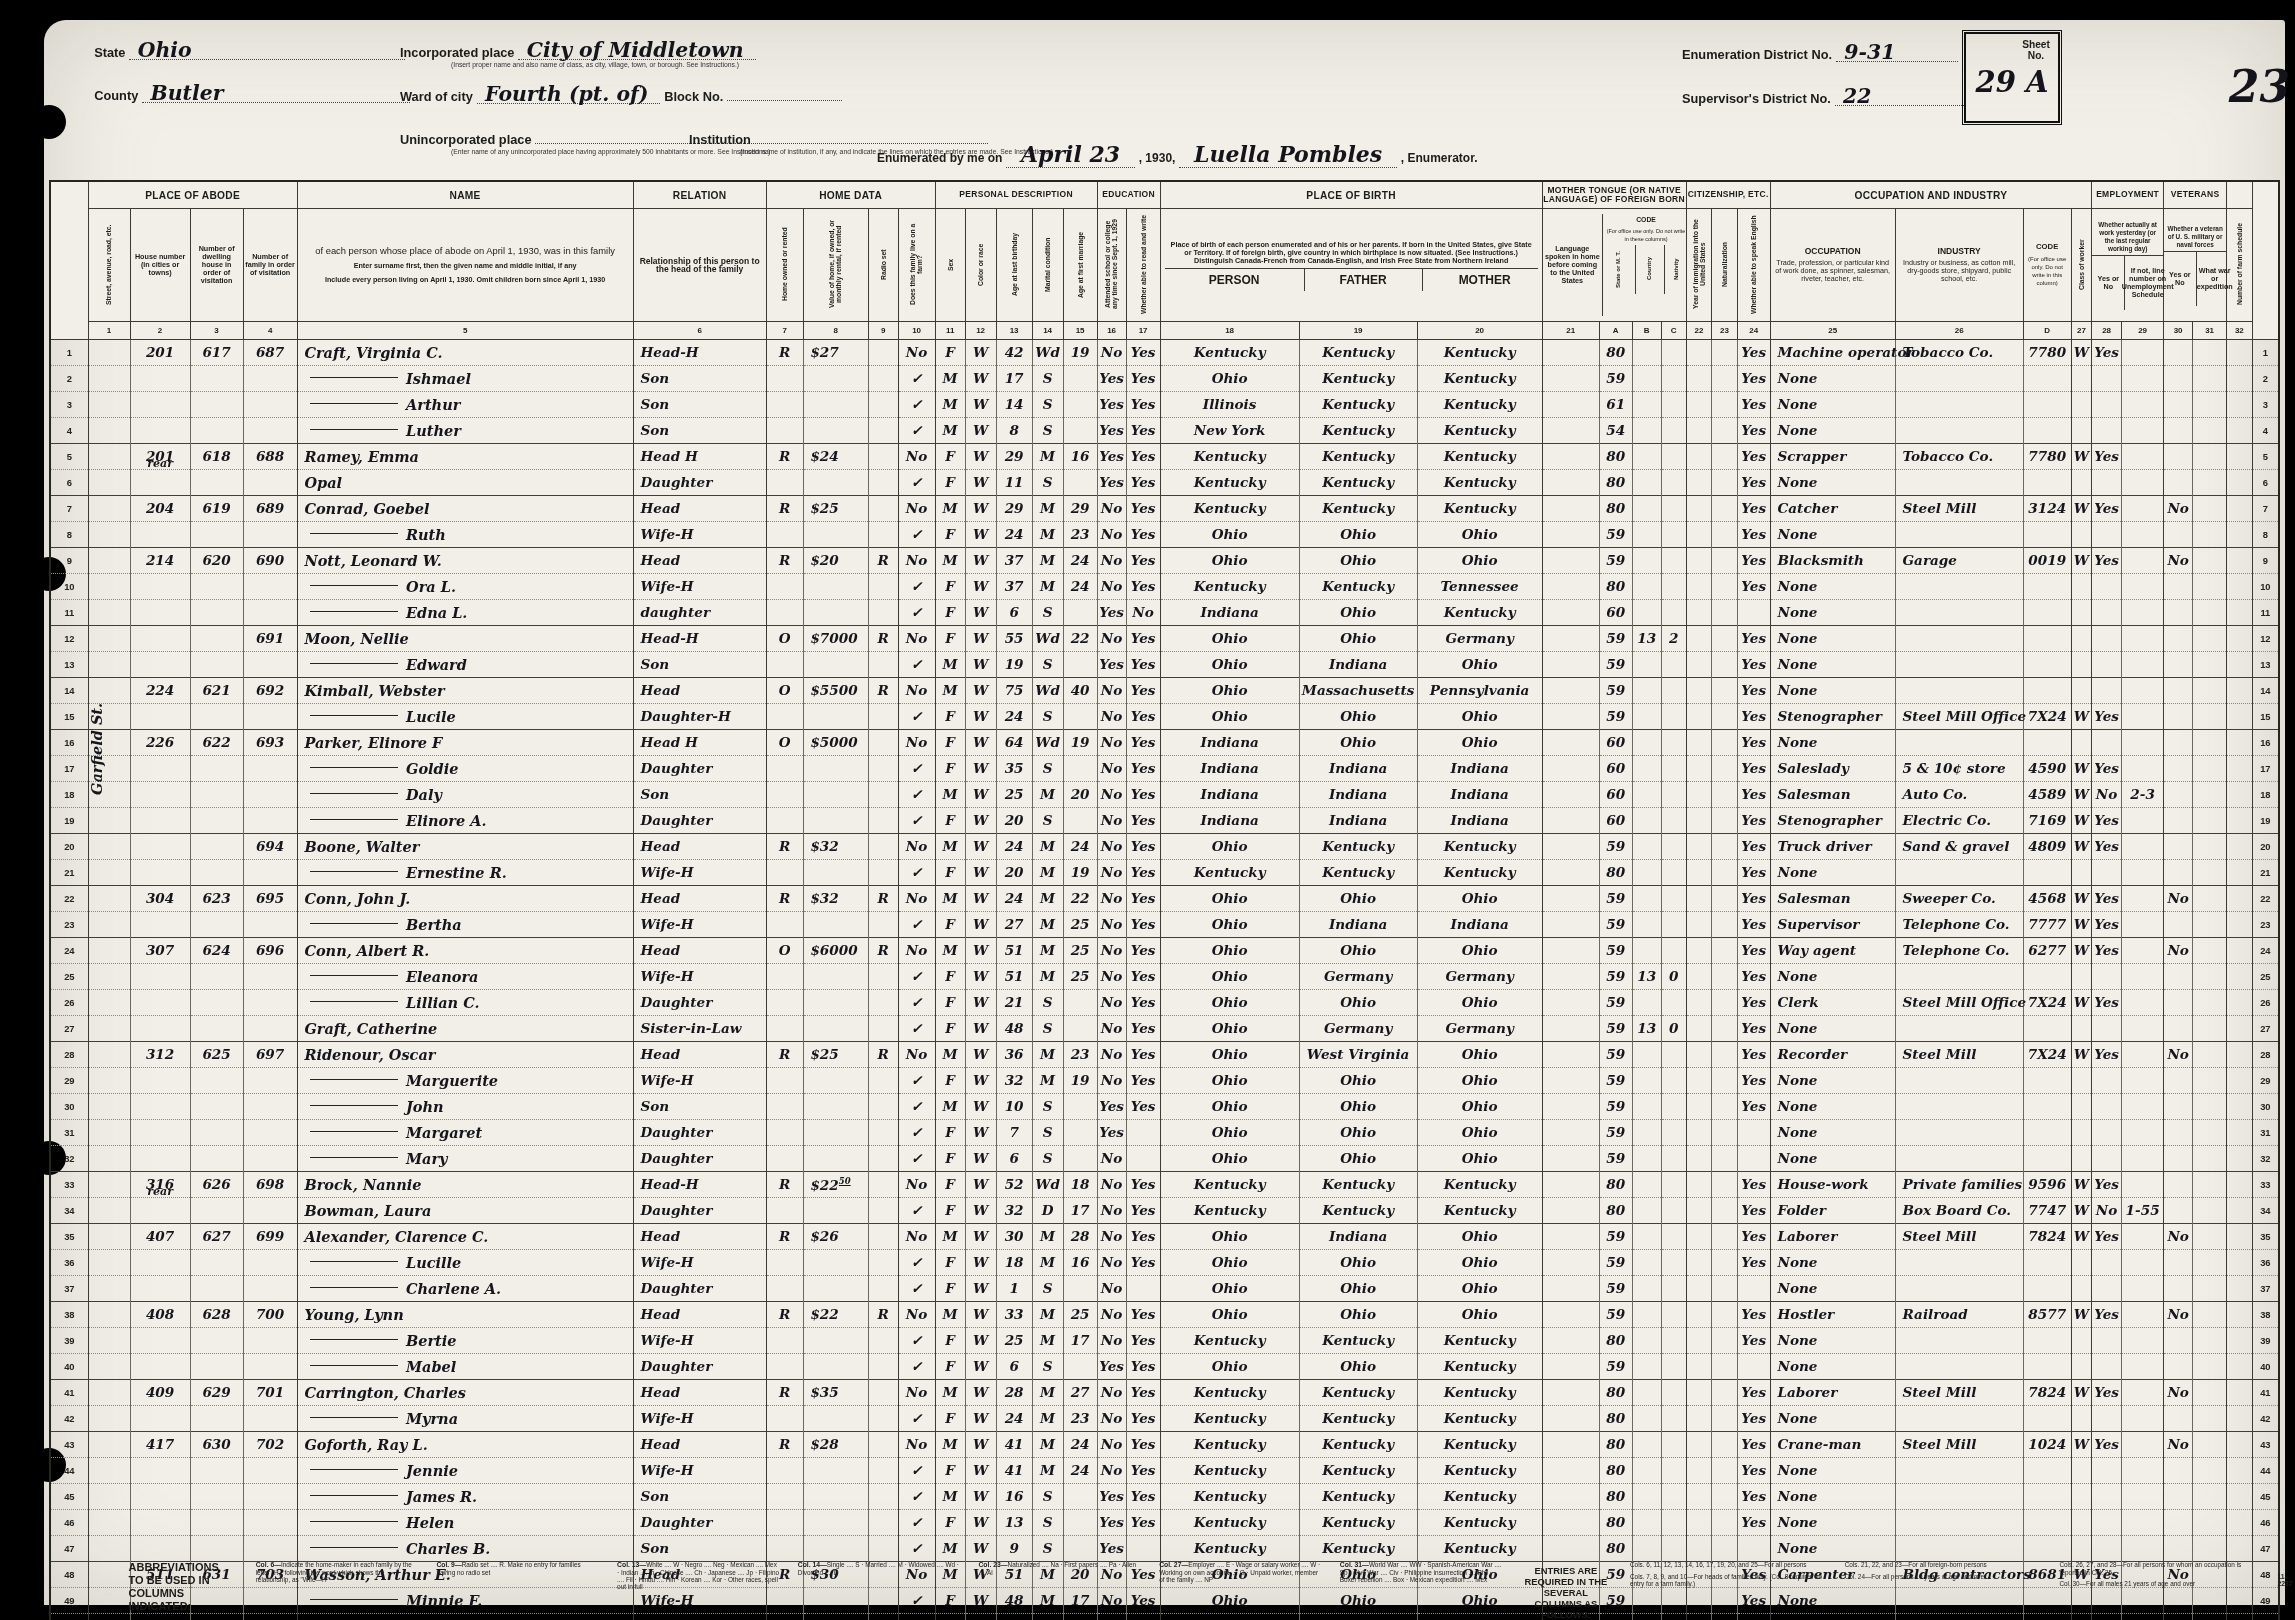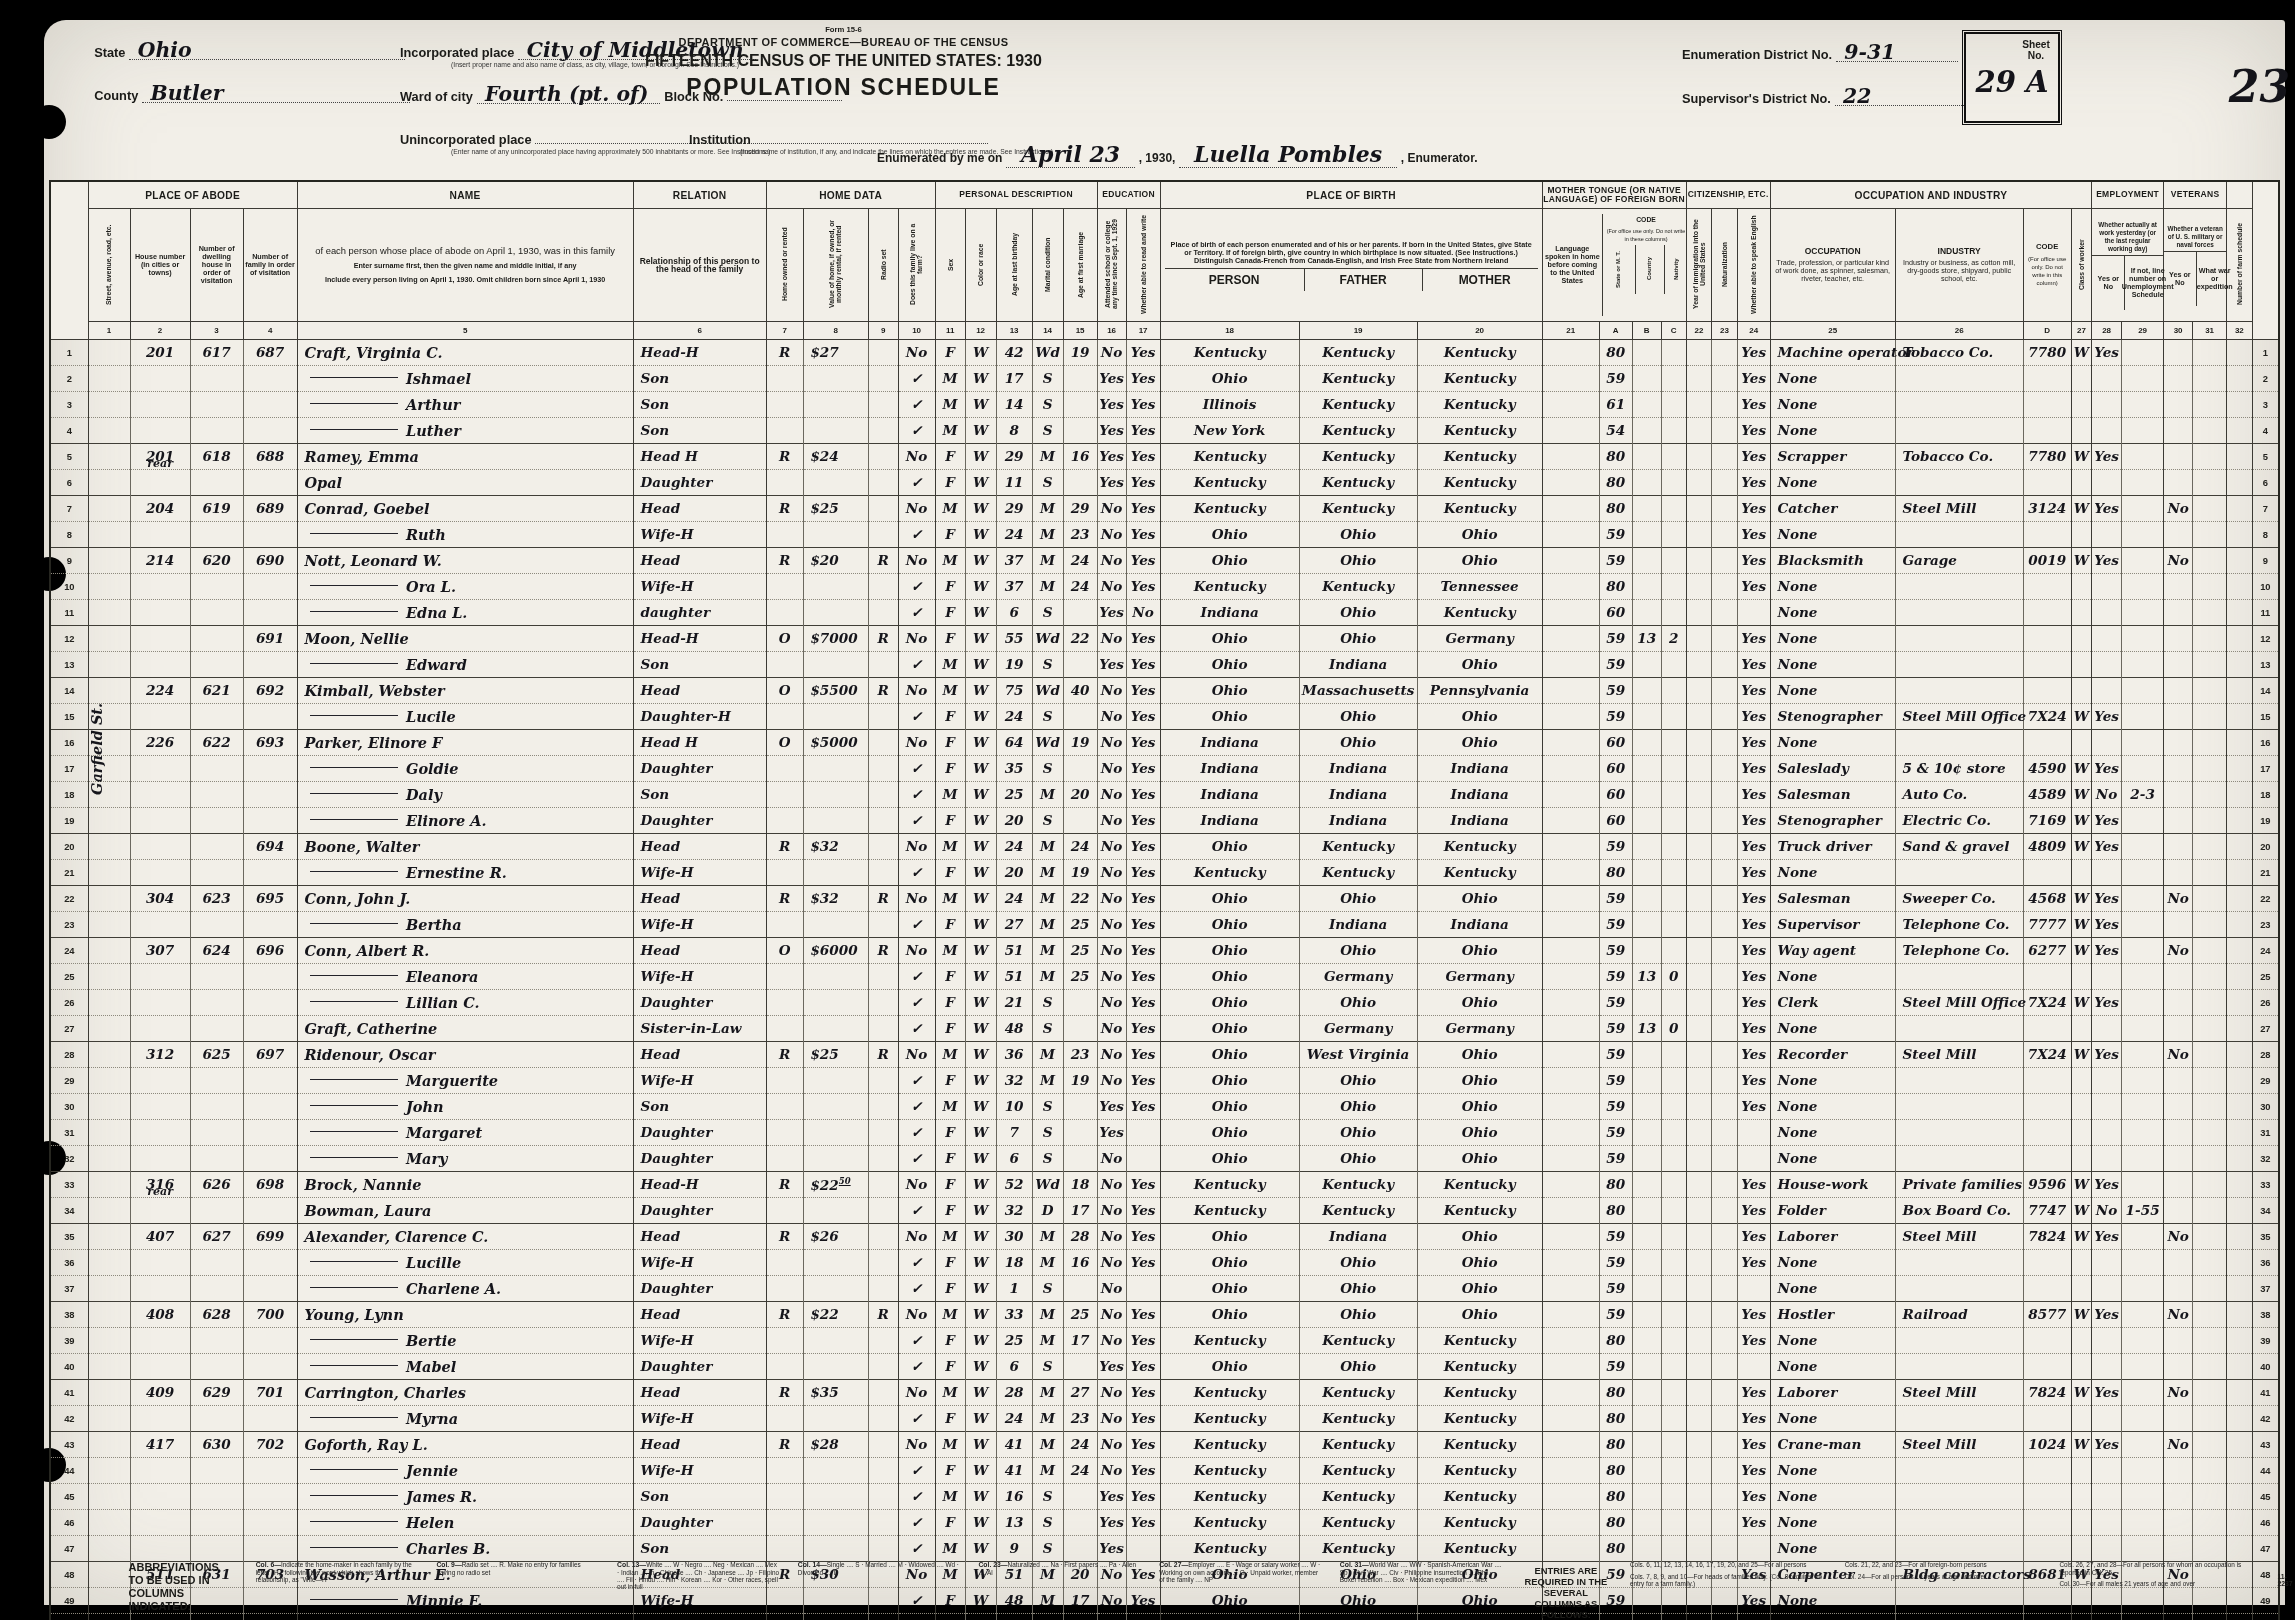--- a/index.html
+++ b/index.html
@@ -109,26 +109,20 @@
       <span class="val hw" style="min-width:145px">Fourth (pt. of)</span>
       <span class="lab">Block No.</span>
       <span class="val" style="min-width:94px"></span>
     </div>
     <div class="fld" style="left:316px;top:112px">
       <span class="lab">Unincorporated place</span>
       <span class="val" style="min-width:204px"></span>
       <span class="note">(Enter name of any unincorporated place having approximately 500 inhabitants or more.  See Instructions.)</span>
     </div>
 
-    <div class="titles">
-      <div class="f">Form 15-6</div>
-      <div class="d">DEPARTMENT OF COMMERCE—BUREAU OF THE CENSUS</div>
-      <div class="c">FIFTEENTH CENSUS OF THE UNITED STATES: 1930</div>
-      <div class="p">POPULATION SCHEDULE</div>
-    </div>
 
     <div class="fld" style="left:605px;top:112px">
       <span class="lab">Institution</span>
       <span class="val" style="min-width:213px"></span>
       <span class="note">(Insert name of institution, if any, and indicate the lines on which the entries are made.  See Instructions.)</span>
     </div>
 
     <div class="fld" style="left:1598px;top:24px">
       <span class="lab">Enumeration District No.</span>
       <span class="val hw" style="min-width:102px">9-31</span>

